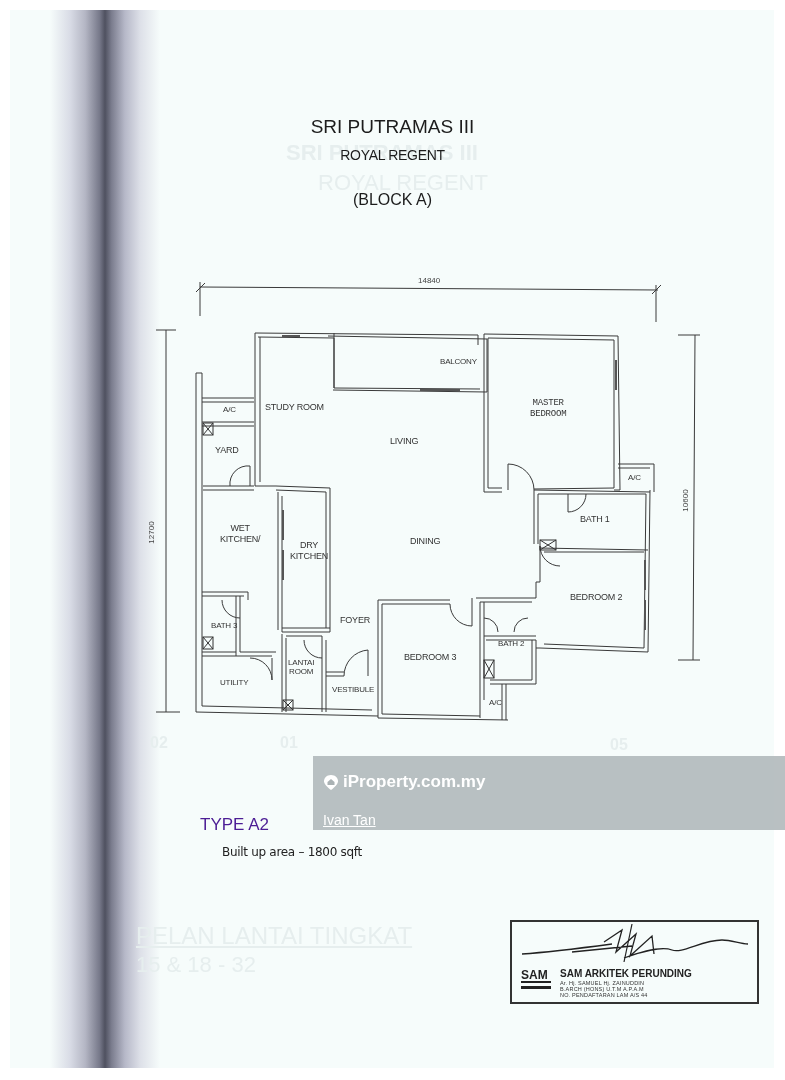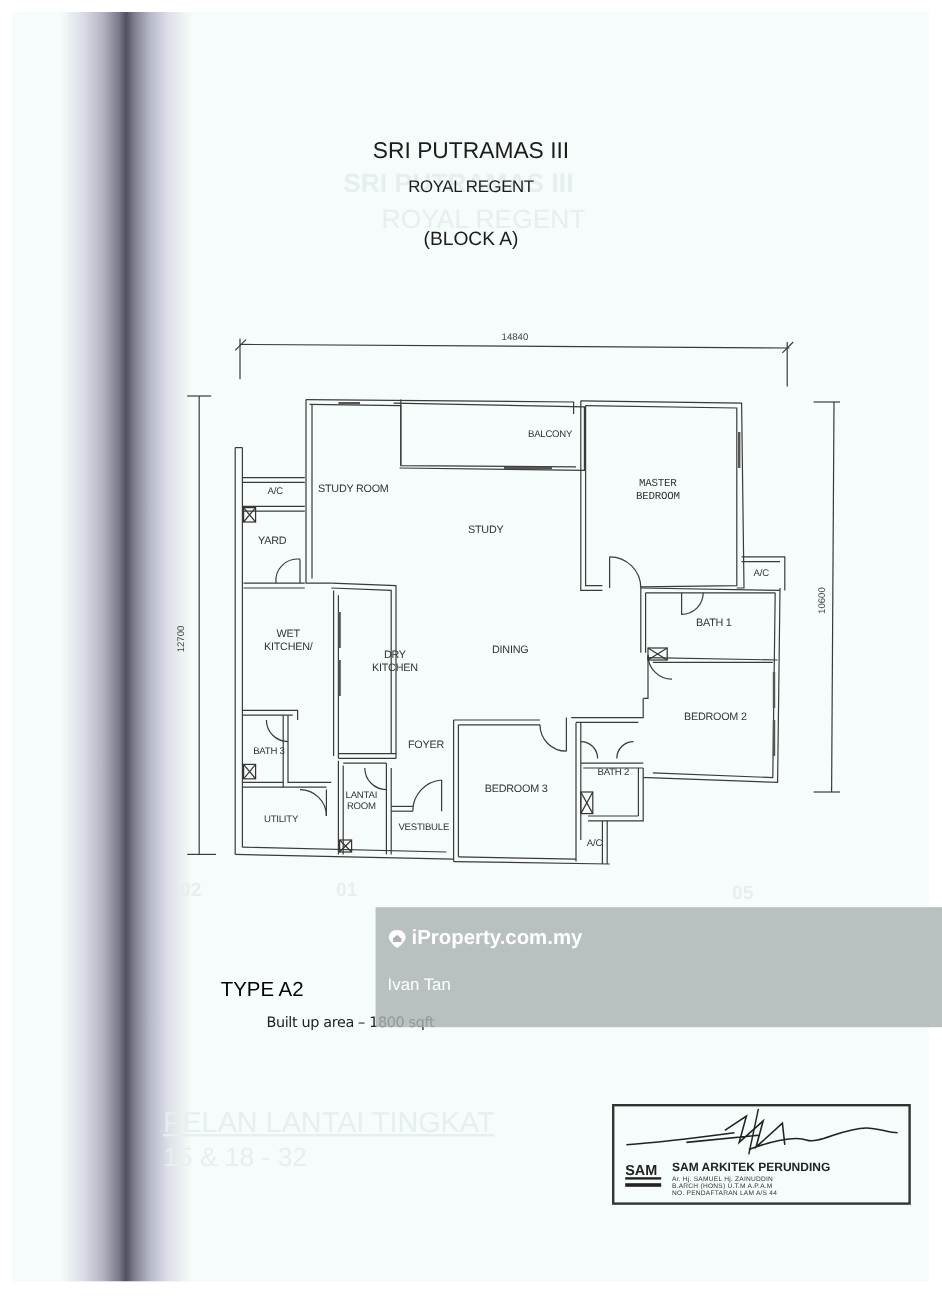--- a/index.html
+++ b/index.html
@@ -27,28 +27,28 @@
       rgba(246,252,251,0) 100%);
   }
   .ghost { position: absolute; color: #e6eeee; font-weight: bold; }
   .t-title { position: absolute; left: 0; width: 785px; text-align: center; color: #1c1c1c; }
   .plan { position: absolute; left: 0; top: 0; }
   .room-label {
     position: absolute; font-size: 9px; color: #333; text-align: center;
     line-height: 11px; letter-spacing: -0.2px;
   }
   .dim { position: absolute; font-size: 8px; color: #444; }
-  .type-label { position: absolute; left: 184px; top: 815px; font-size: 17px; color: #000000; }
+  .type-label { position: absolute; left: 200px; top: 815px; font-size: 17px; color: #4c1d95; }
   .area-label { position: absolute; left: 196px; top: 845px; font-size: 12px; color: #222; font-family: "DejaVu Sans", sans-serif; letter-spacing: -0.3px; margin-left: 26px; }
   .wm {
-    position: absolute; left: 313px; top: 756px; width: 472px; height: 100px;
+    position: absolute; left: 313px; top: 756px; width: 472px; height: 74px;
     background: rgba(170,178,180,0.82);
   }
   .wm-logo { position: absolute; left: 10px; top: 16px; font-size: 17px; color: #fff; font-weight: bold; display:flex; align-items:center; gap:4px; }
-  .wm-agent { position: absolute; left: 10px; top: 56px; font-size: 14px; color: #fff; }
+  .wm-agent { position: absolute; left: 10px; top: 56px; font-size: 14px; color: #fff; text-decoration: underline; }
   .stamp {
     position: absolute; left: 510px; top: 920px; width: 245px; height: 80px;
     border: 2px solid #333; background: #f6fcfb;
   }
   .stamp-firm { position: absolute; left: 48px; top: 46px; font-size: 10px; font-weight: bold; color: #222; }
   .stamp-line { position: absolute; left: 48px; font-size: 5.5px; color: #333; letter-spacing: 0.2px; }
   .sam-logo { position: absolute; left: 8px; top: 44px; width: 32px; height: 24px; }
 </style>
 </head>
 <body>
@@ -222,34 +222,34 @@
       <line x1="494" y1="660" x2="484" y2="678"></line>
   </g>
 </svg>
 
 <div class="dim" style="left:418px;top:276px;">14840</div>
 <div class="dim" style="left:140px;top:528px;transform:rotate(-90deg);">12700</div>
 <div class="dim" style="left:674px;top:496px;transform:rotate(-90deg);">10600</div>
 
 <div class="room-label" style="left:392px;top:356px;font-size:8px;margin-left:48px;">BALCONY</div>
 <div class="room-label" style="left:265px;top:402px;">STUDY ROOM</div>
-<div class="room-label" style="left:390px;top:436px;">STUDY</div>
+<div class="room-label" style="left:390px;top:436px;">LIVING</div>
 <div class="room-label" style="left:530px;top:398px;font-family:Liberation Mono, monospace;">
   <div>MASTER</div>
   <div>BEDROOM</div>
 </div>
 <div class="room-label" style="left:223px;top:404px;font-size:8px;">A/C</div>
 <div class="room-label" style="left:215px;top:445px;">YARD</div>
 <div class="room-label" style="left:628px;top:472px;font-size:8px;">A/C</div>
 <div class="room-label" style="left:580px;top:514px;">BATH 1</div>
 <div class="room-label" style="left:220px;top:523px;">
   <div>WET</div>
   <div>KITCHEN/</div>
 </div>
-<div class="room-label" style="left:290px;top:540px;margin-left:20px;">
+<div class="room-label" style="left:290px;top:540px;">
   <div>DRY</div>
   <div>KITCHEN</div>
 </div>
 <div class="room-label" style="left:410px;top:536px;">DINING</div>
 <div class="room-label" style="left:570px;top:592px;">BEDROOM 2</div>
 <div class="room-label" style="left:340px;top:615px;text-align:center;">FOYER</div>
 <div class="room-label" style="left:211px;top:620px;font-size:8px;">BATH 3</div>
 <div class="room-label" style="left:498px;top:638px;font-size:8px;">BATH 2</div>
 <div class="room-label" style="left:220px;top:677px;font-size:8px;">UTILITY</div>
 <div class="room-label" style="left:288px;top:658px;font-size:8px;line-height:9px;">

